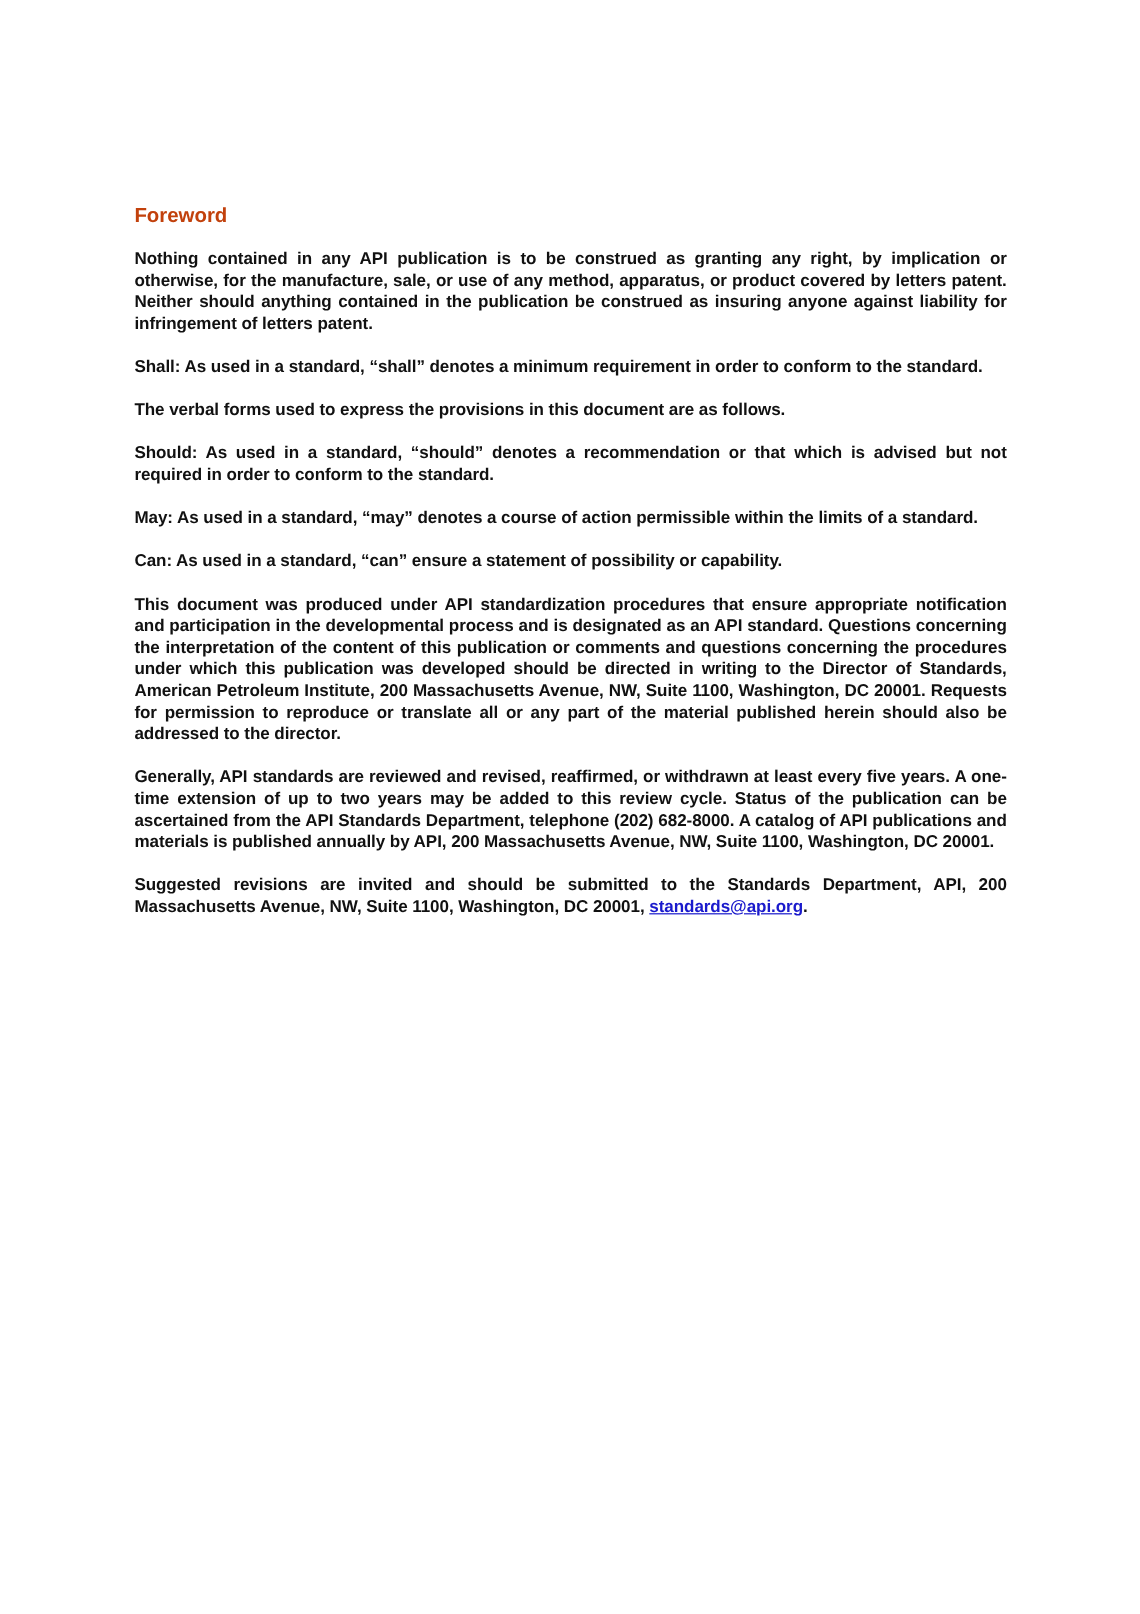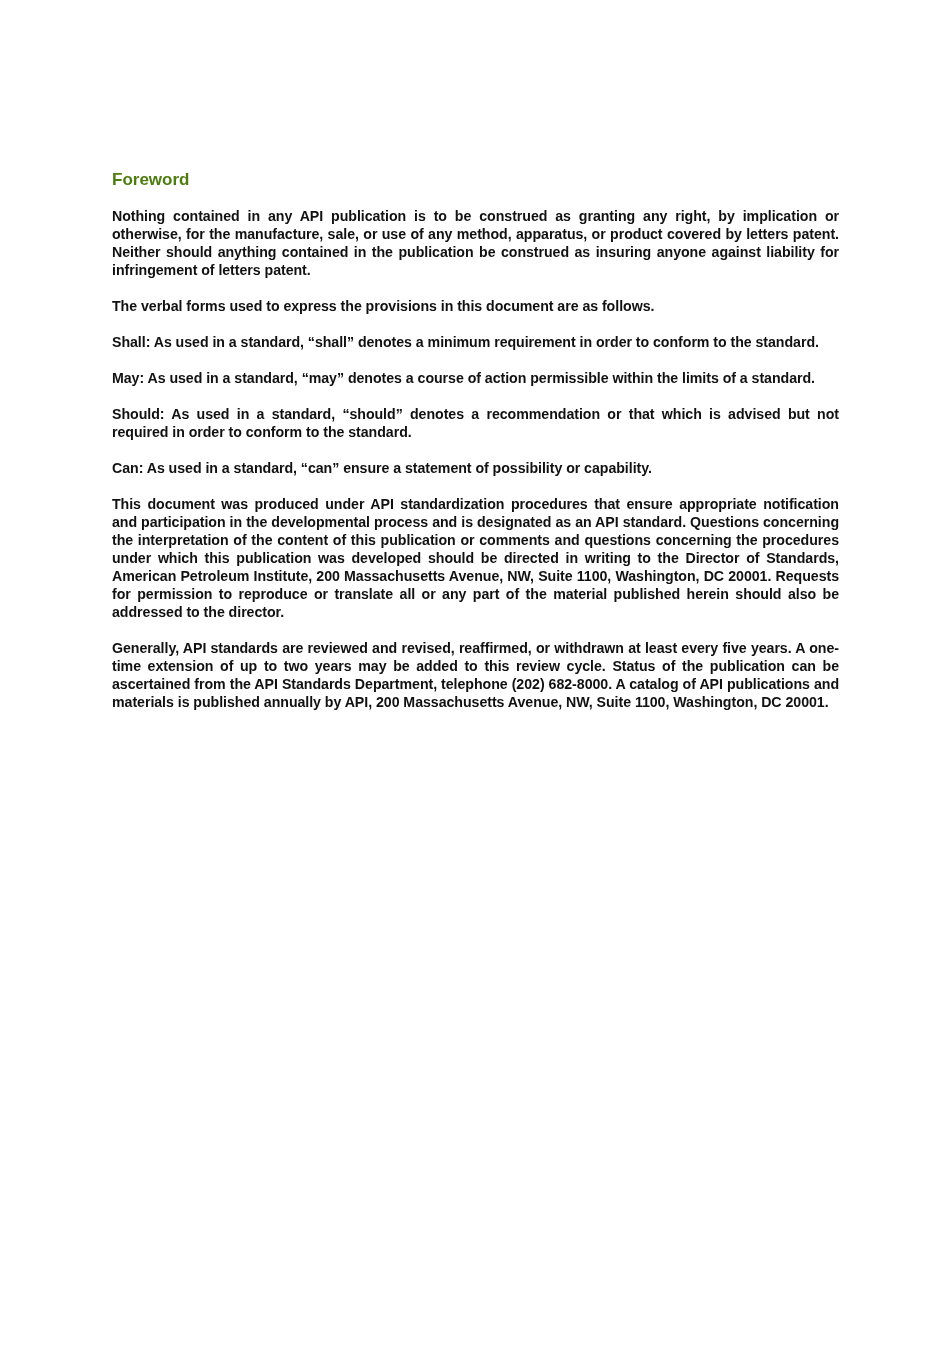--- a/index.html
+++ b/index.html
@@ -19,21 +19,21 @@
       top: 169px;
       width: 727px;
       font-family: "Liberation Sans", sans-serif;
       color: #111111;
     }
     .title {
       font-size: 17px;
       font-weight: bold;
       line-height: 22px;
       margin: 0 0 16px 0;
-      color: #4d7c0f;
+      color: #c2410c;
     }
     .para {
       font-size: 14.2px;
       line-height: 18px;
       text-align: justify;
       margin: 0 0 18px 0;
       letter-spacing: -0.05px;
       font-weight: bold;
     }
     .para.nojustify {
@@ -44,21 +44,22 @@
       text-decoration: underline;
     }
   </style>
 </head>
 <body>
 
 <div class="page">
   <h1 class="title">Foreword</h1>
 
   <p class="para">Nothing contained in any API publication is to be construed as granting any right, by implication or otherwise, for the manufacture, sale, or use of any method, apparatus, or product covered by letters patent. Neither should anything contained in the publication be construed as insuring anyone against liability for infringement of letters patent.</p>
+  <p class="para nojustify">Shall: As used in a standard, “shall” denotes a minimum requirement in order to conform to the standard.</p>
   <p class="para nojustify">The verbal forms used to express the provisions in this document are as follows.</p>
-  <p class="para nojustify">Shall: As used in a standard, “shall” denotes a minimum requirement in order to conform to the standard.</p>
+  <p class="para">Should: As used in a standard, “should” denotes a recommendation or that which is advised but not required in order to conform to the standard.</p>
   <p class="para nojustify">May: As used in a standard, “may” denotes a course of action permissible within the limits of a standard.</p>
-  <p class="para">Should: As used in a standard, “should” denotes a recommendation or that which is advised but not required in order to conform to the standard.</p>
   <p class="para nojustify">Can: As used in a standard, “can” ensure a statement of possibility or capability.</p>
   <p class="para">This document was produced under API standardization procedures that ensure appropriate notification and participation in the developmental process and is designated as an API standard. Questions concerning the interpretation of the content of this publication or comments and questions concerning the procedures under which this publication was developed should be directed in writing to the Director of Standards, American Petroleum Institute, 200 Massachusetts Avenue, NW, Suite 1100, Washington, DC 20001. Requests for permission to reproduce or translate all or any part of the material published herein should also be addressed to the director.</p>
   <p class="para">Generally, API standards are reviewed and revised, reaffirmed, or withdrawn at least every five years. A one-time extension of up to two years may be added to this review cycle. Status of the publication can be ascertained from the API Standards Department, telephone (202) 682-8000. A catalog of API publications and materials is published annually by API, 200 Massachusetts Avenue, NW, Suite 1100, Washington, DC 20001.</p>
 
+  <p class="para"><span>Suggested revisions are invited and should be submitted to the Standards Department, API, 200 Massachusetts Avenue, NW, Suite 1100, Washington, DC 20001, </span><a class="link" href="#">standards@api.org</a><span>.</span></p>
 </div>
 
 </body></html>

